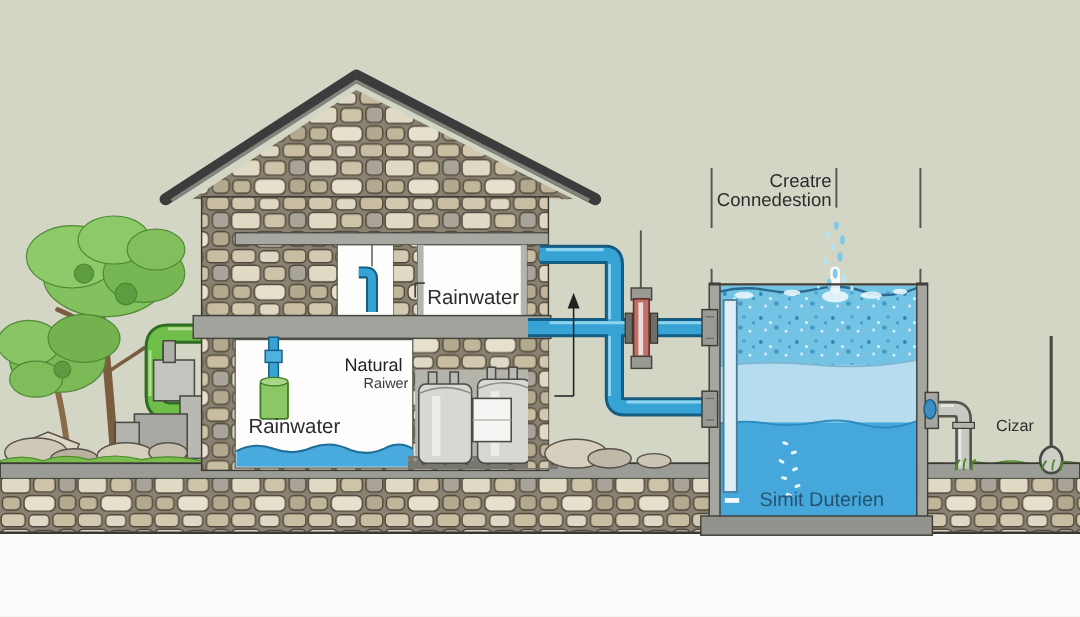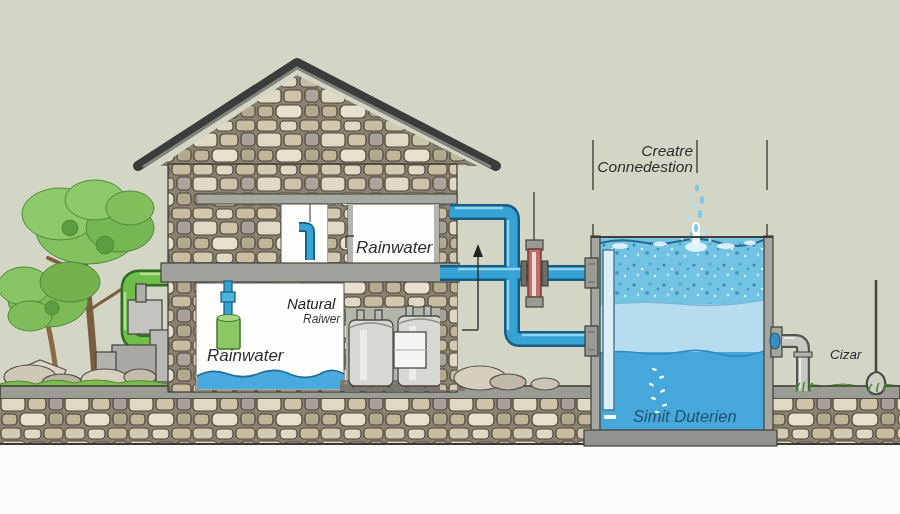--- a/index.html
+++ b/index.html
@@ -1,17 +1,17 @@
 <!DOCTYPE html>
 <html><head>
 <meta charset="utf-8">
 <style>
   html,body{margin:0;padding:0;background:#ffffff;}
   #stage{position:relative;width:900px;height:514px;overflow:hidden;
-         font-family:"Liberation Sans",sans-serif;font-style:italic;}
+         font-family:"Liberation Sans",sans-serif;}
   svg{display:block;}
   text{font-family:"Liberation Sans",sans-serif;}
 </style>
 </head>
 <body>
 
 <div id="stage">
 <svg width="900" height="514" viewBox="0 0 900 514">
   <defs>
     <pattern id="stone" width="64" height="44" patternUnits="userSpaceOnUse">

